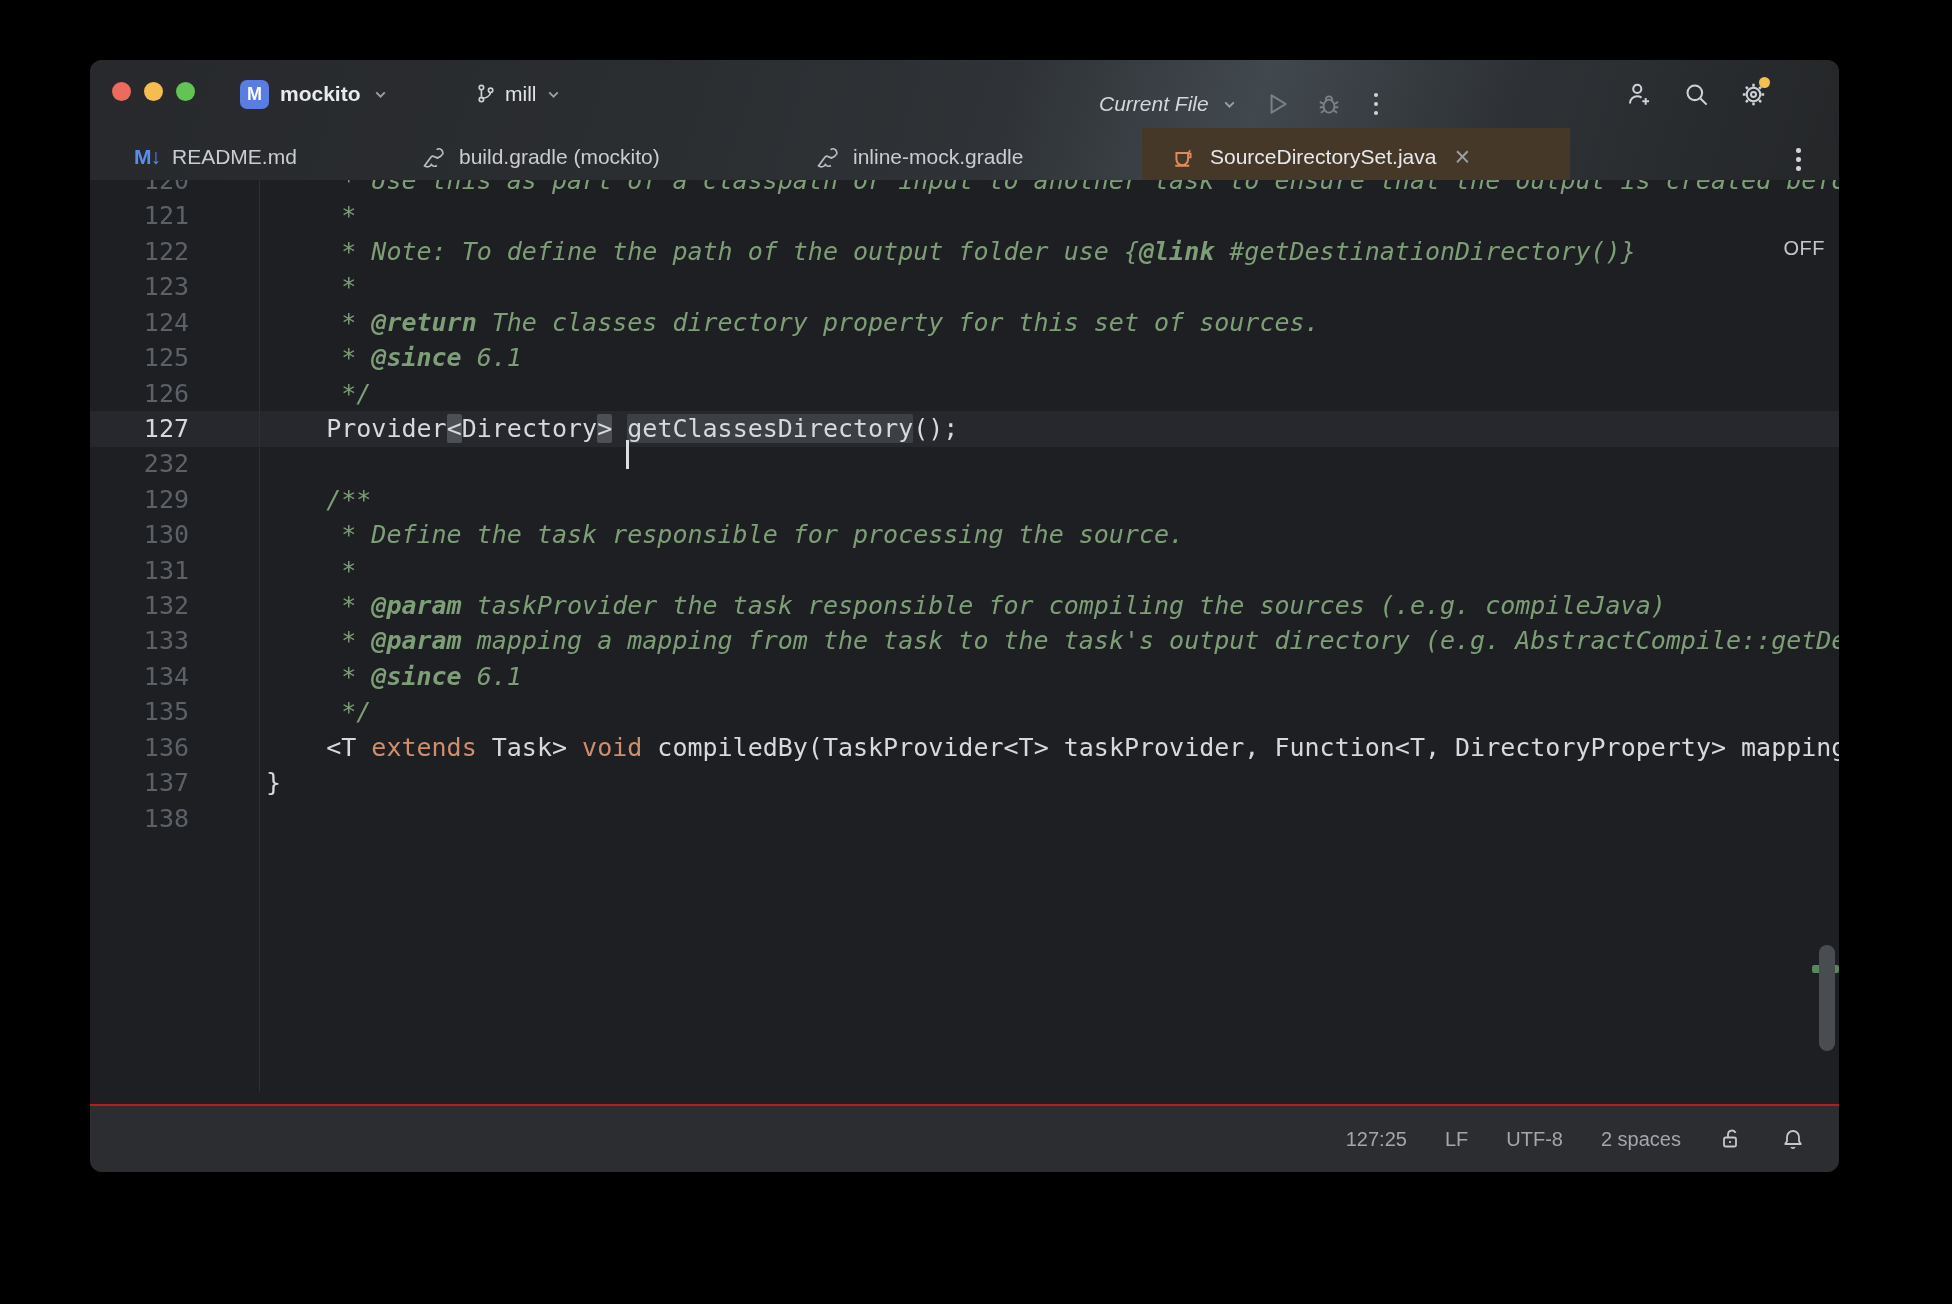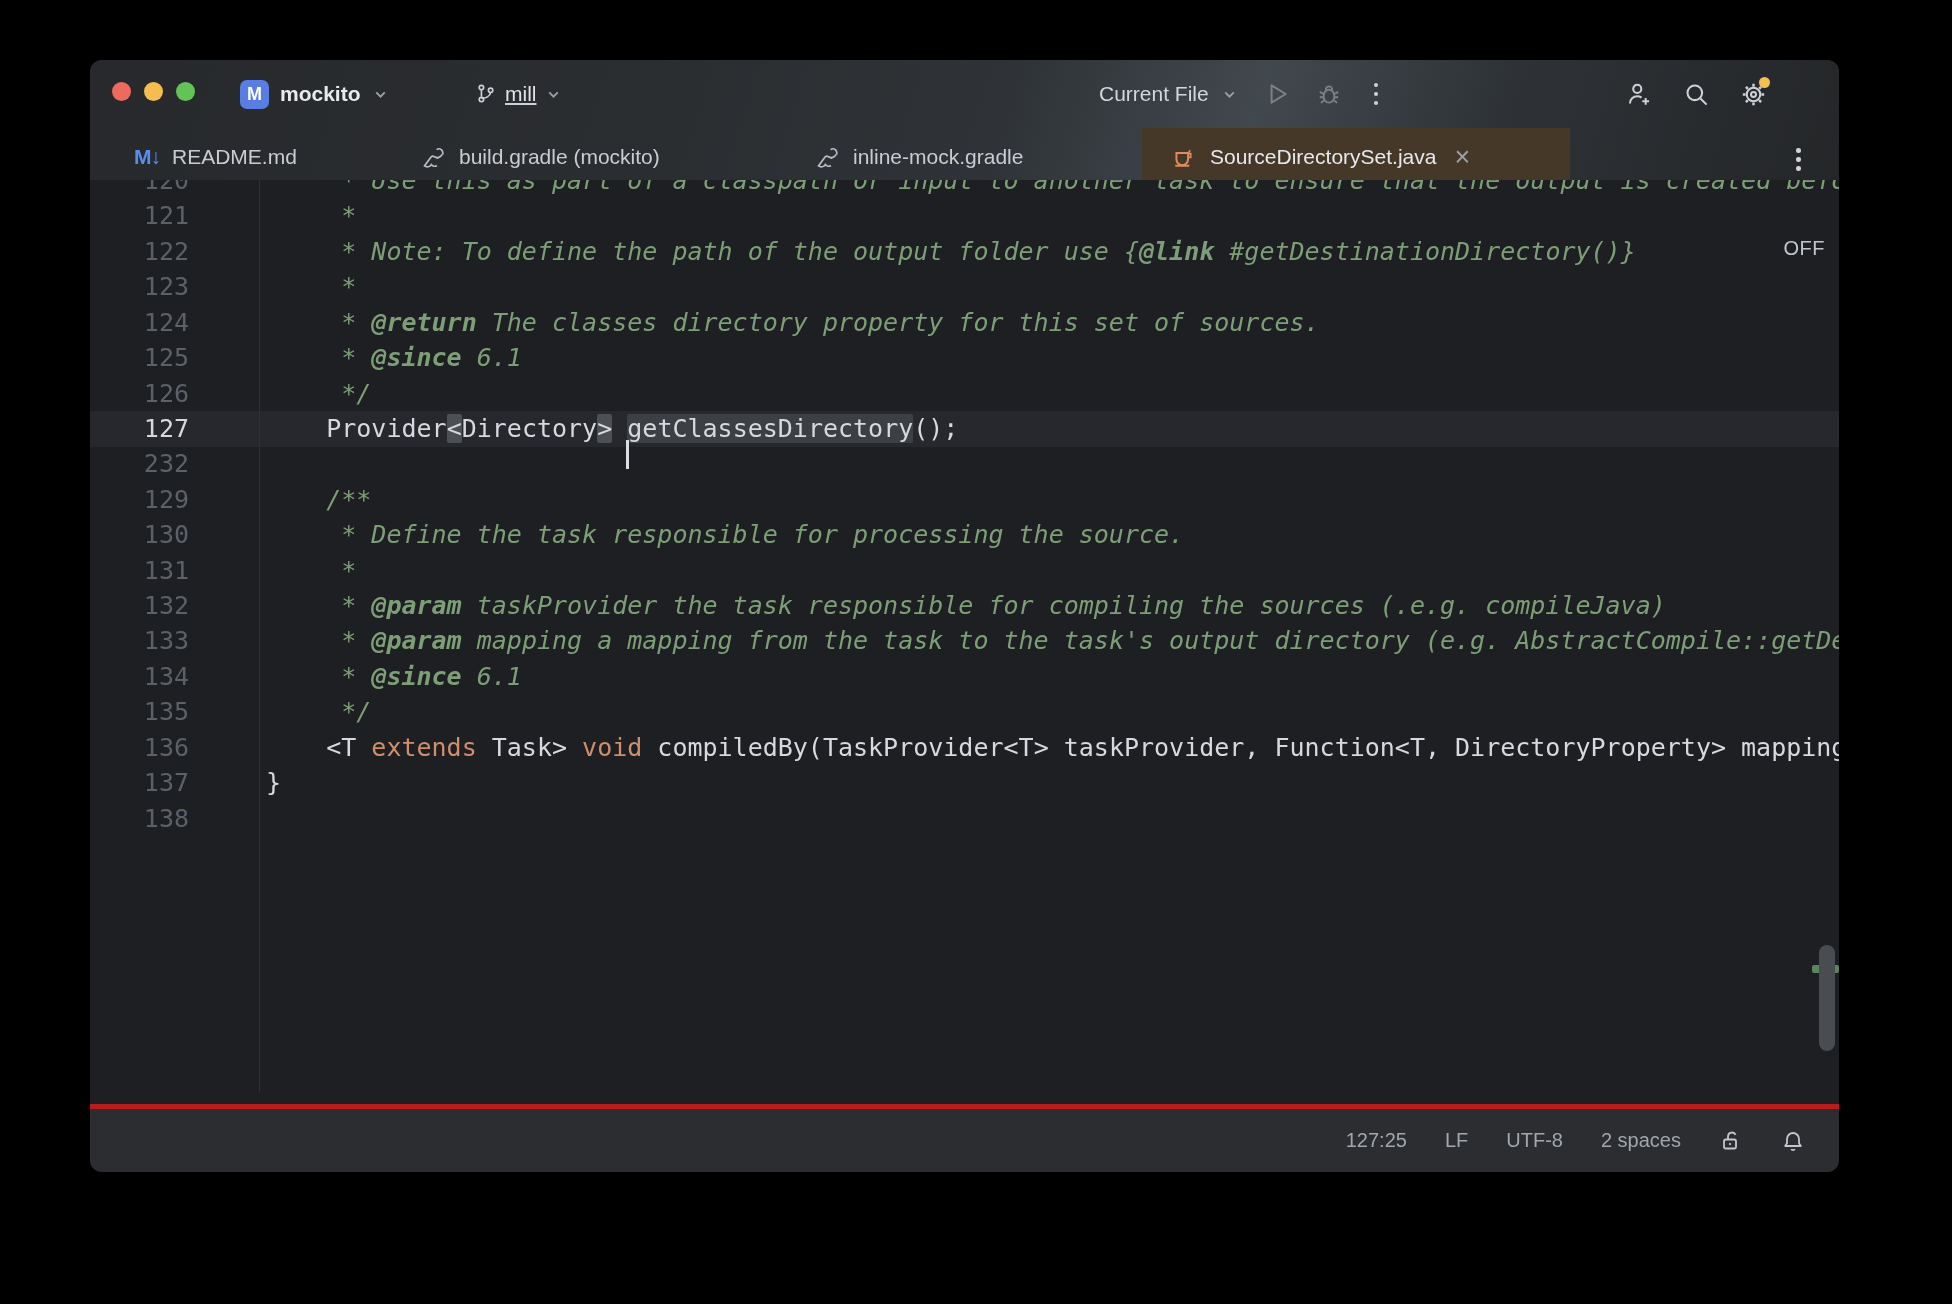--- a/index.html
+++ b/index.html
@@ -15,24 +15,24 @@
   .titlebar{position:absolute;left:0;top:0;width:100%;height:68px;}
   .lights{position:absolute;left:22px;top:22px;display:flex;gap:13px;}
   .light{width:19px;height:19px;border-radius:50%;}
   .l-red{background:#ec6a5e;} .l-yellow{background:#f5bd4f;} .l-green{background:#61c454;}
 
   .proj{position:absolute;left:150px;top:10px;display:flex;align-items:center;gap:11px;height:48px;}
   .proj-icon{width:29px;height:29px;border-radius:7px;background:#5a7de2;color:#fff;
              display:flex;align-items:center;justify-content:center;font-size:18px;font-weight:bold;}
   .proj-name{color:#e8eaed;font-size:21px;font-weight:600;}
   .chev{color:#9aa0a8;display:flex;align-items:center;}
-  .branch{position:absolute;left:385px;top:10px;display:flex;align-items:center;gap:8px;height:48px;color:#ced2d8;text-decoration:underline;}
+  .branch{position:absolute;left:385px;top:10px;display:flex;align-items:center;gap:8px;height:48px;color:#ced2d8;}
   .branch-name{color:#dfe2e6;font-size:21px;}
 
-  .run-group{position:absolute;left:1009px;top:10px;display:flex;align-items:center;height:48px;gap:26px;}
+  .run-group{position:absolute;left:1009px;top:20px;display:flex;align-items:center;height:48px;gap:26px;font-style:italic;}
   .run-config{display:flex;align-items:center;gap:12px;color:#d3d6db;font-size:21px;}
   .icon-dim{color:#7d828a;display:flex;align-items:center;}
   .kebab{display:flex;flex-direction:column;gap:4.5px;padding:6px;}
   .kebab i{width:4.5px;height:4.5px;border-radius:50%;background:#d0d3d8;display:block;}
 
   .tb-right{position:absolute;left:1536px;top:10px;display:flex;align-items:center;gap:30px;height:48px;color:#ced2d8;}
   .gear-wrap{position:relative;display:flex;}
   .gear-dot{position:absolute;right:-3px;top:-4px;width:11px;height:11px;border-radius:50%;background:#f2c14e;}
 
   
@@ -65,21 +65,21 @@
   .sg-box{background:#4c4f54;border-radius:2px;}
   .sg-idhl{background:#3c4045;border-radius:2px;}
   .sg-caret{display:inline-block;width:0;position:relative;}
   .sg-caret::after{content:'';position:absolute;left:-1px;top:3px;width:2.5px;height:29px;background:#dadde2;}
   .off-widget{position:absolute;right:14px;top:57px;color:#c2c6cc;font-size:20px;letter-spacing:0.5px;}
   .vscroll{position:absolute;left:1729px;top:765px;width:16px;height:106px;background:#494c51;border-radius:8px;}
   .change-mark{position:absolute;left:1722px;top:785px;width:27px;height:8px;background:#59855f;border-radius:2px;}
 
   
   .statusbar{position:absolute;left:0;top:1044px;width:100%;height:68px;background:#2b2d30;
-             border-top:5px solid #b91c1c;display:flex;align-items:center;justify-content:flex-end;
+             border-top:2px solid #b91c1c;display:flex;align-items:center;justify-content:flex-end;
              gap:38px;padding-right:34px;box-sizing:border-box;color:#a2a6ad;font-size:20px;}
   .sb-icon{color:#c3c7cd;display:flex;align-items:center;}
   svg{display:block;}
 </style>
 </head>
 <body>
 
 <div class="canvas">
   <div class="window">
 

